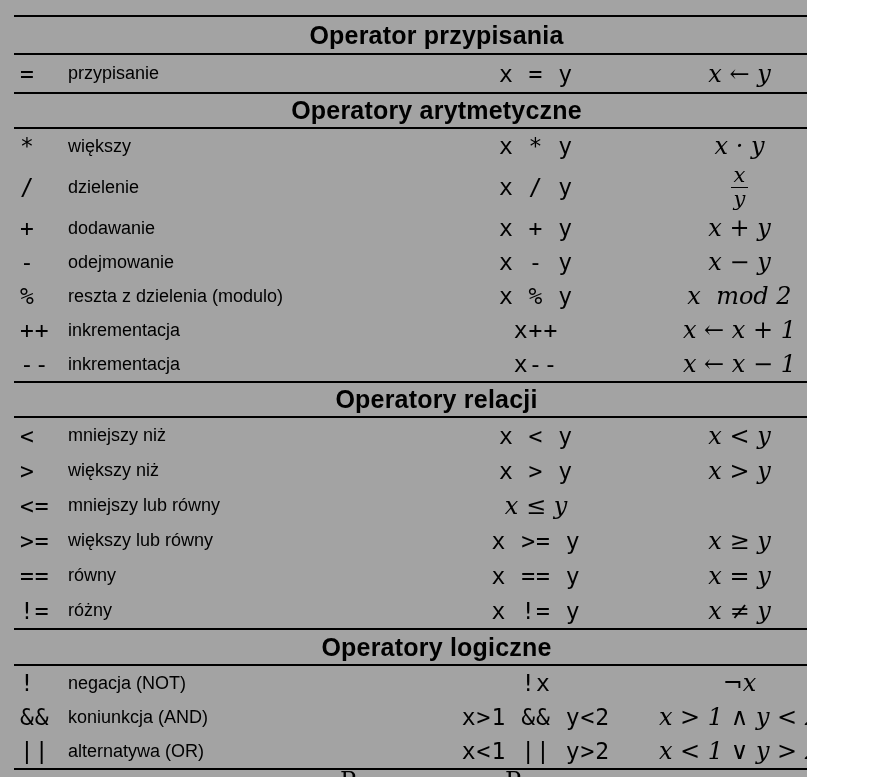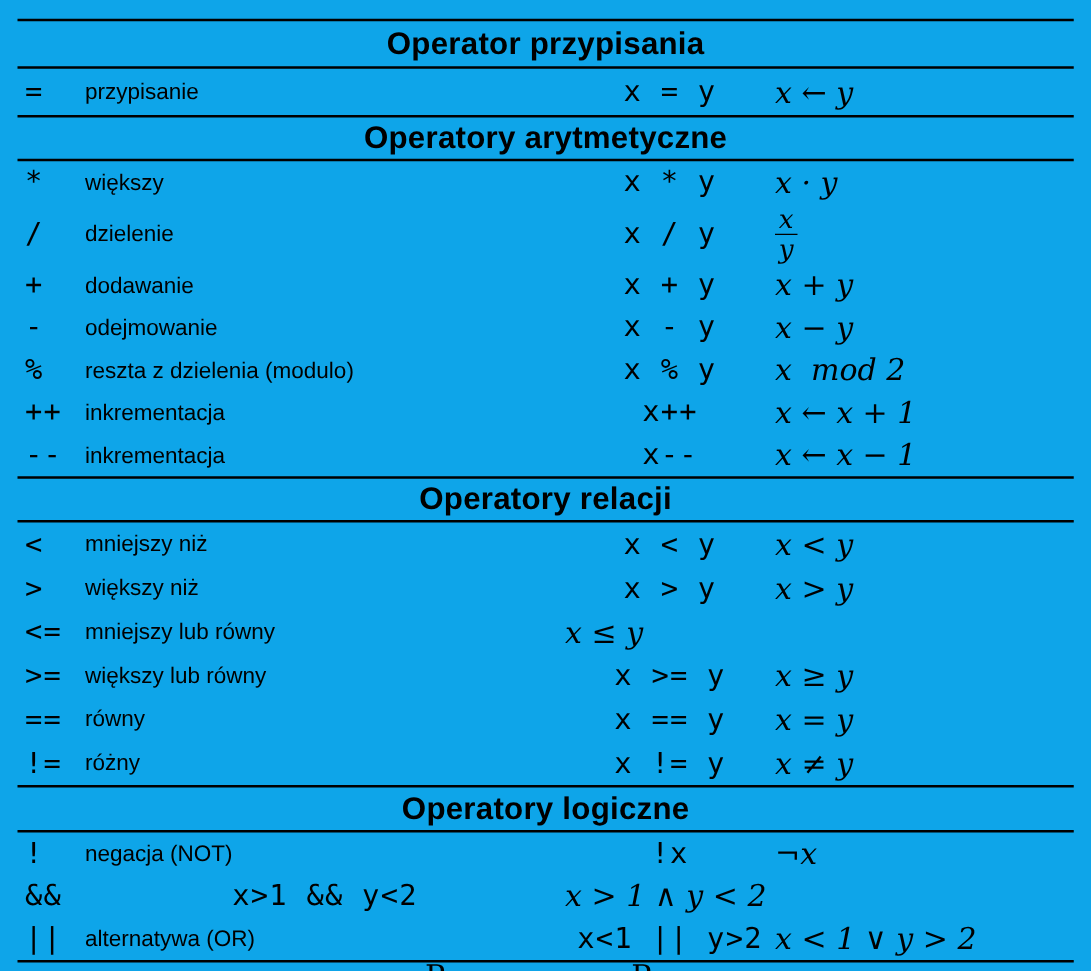--- a/index.html
+++ b/index.html
@@ -1,20 +1,20 @@
 <!DOCTYPE html>
 <html><head>
 <meta charset="utf-8">
 <style>
   html, body { margin: 0; padding: 0; background: #ffffff; }
   .page {
     position: relative;
-    width: 873px;
+    width: 807px;
     height: 777px;
-    background: #0ea5e9;
+    background: #a3a3a3;
     overflow: hidden;
     color: #000000;
     font-family: "Liberation Sans", sans-serif;
   }
   .optable {
     position: absolute;
     left: 14px;
     top: 15px;
     width: 845px;
   }
@@ -58,20 +58,21 @@
     font-size: 23px;
     letter-spacing: 1px;
     white-space: pre;
     text-align: center;
   }
   .c-math {
     font-family: "DejaVu Serif", serif;
     font-style: italic;
     font-size: 24px;
     white-space: pre;
+    text-align: center;
   }
   .frac {
     display: inline-flex;
     flex-direction: column;
     align-items: center;
     vertical-align: middle;
     font-size: 21px;
     line-height: 1.05;
   }
   .frac .num {
@@ -211,20 +212,21 @@
 
     <div class="row">
       <span class="c-sym">!</span>
       <span class="c-name">negacja (NOT)</span>
       <span class="c-code">!x</span>
       <span class="c-math">¬x</span>
     </div>
 
     <div class="row">
       <span class="c-sym">&amp;&amp;</span>
+      <span class="c-name">koniunkcja (AND)</span>
       <span class="c-code">x&gt;1 &amp;&amp; y&lt;2</span>
       <span class="c-math">x &gt; 1 ∧ y &lt; 2</span>
     </div>
 
     <div class="row">
       <span class="c-sym">||</span>
       <span class="c-name">alternatywa (OR)</span>
       <span class="c-code">x&lt;1 || y&gt;2</span>
       <span class="c-math">x &lt; 1 ∨ y &gt; 2</span>
     </div>

